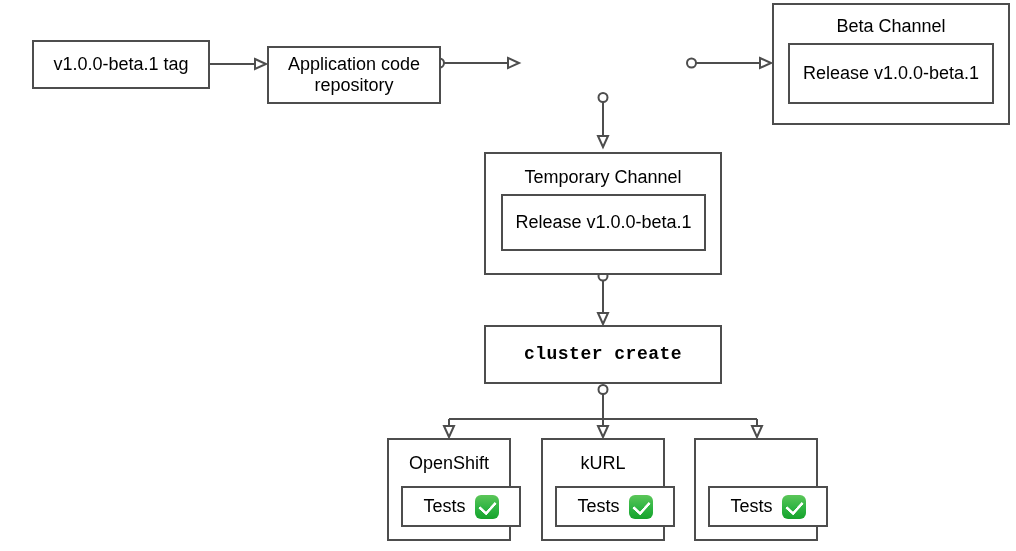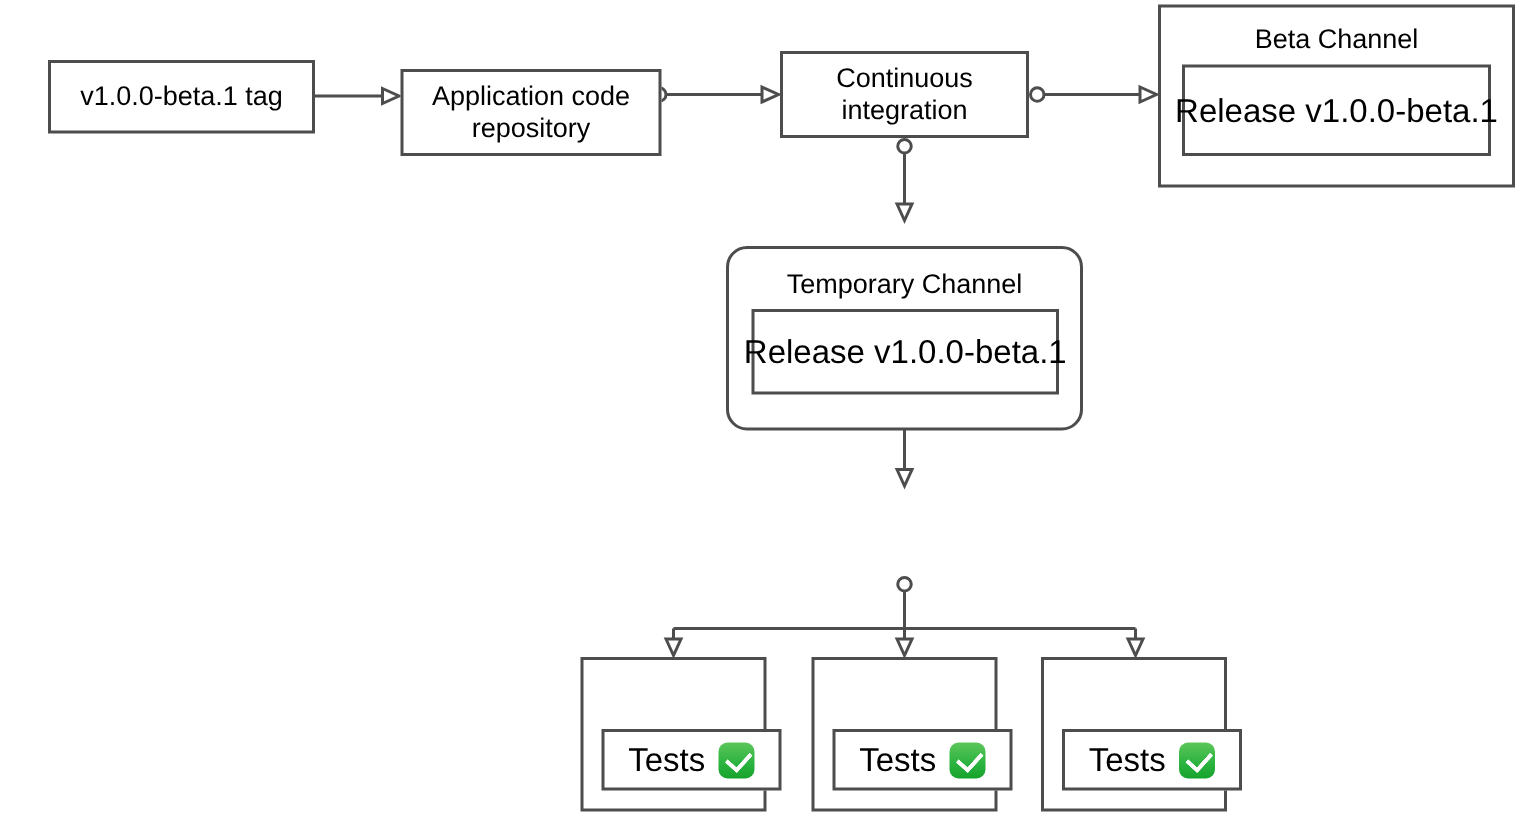--- a/index.html
+++ b/index.html
@@ -17,21 +17,21 @@
   }
   .leaf { display:flex; align-items:center; justify-content:center; }
   .container-node { display:block; }
   .box-title {
     position:absolute; left:0; right:0; text-align:center;
     font-size:18px; white-space:nowrap;
   }
   .inner-box {
     position:absolute; background:#fff; border:2px solid #4d4d4d;
     display:flex; align-items:center; justify-content:center;
-    font-size:22px; white-space:nowrap;
+    font-size:18px; white-space:nowrap;
   }
   .mono-label {
     font-family:"Liberation Mono","DejaVu Sans Mono",monospace;
     font-weight:bold; font-size:18px; letter-spacing:.5px;
   }
   .check-icon {
     width:24px; height:24px; border-radius:6px; flex:0 0 auto;
     background:linear-gradient(180deg,#5cc659 0%,#2eb442 55%,#16a32b 100%);
     position:relative; display:inline-block; margin-left:9px;
   }
@@ -44,21 +44,21 @@
 
   
   #node-tag       { left:4px;   top:40px;  width:178px; height:49px;margin-left:28px; }
   #node-repo      { left:267px; top:46px;  width:174px; height:58px; padding:0 9px; }
   #node-ci        { left:520px; top:34px;  width:166px; height:58px; padding:0 10px; }
 
   #node-beta      { left:772px; top:3px;   width:238px; height:122px; }
   #node-beta .box-title   { top:11px; }
   #node-beta .inner-box   { left:14px;  top:38px; width:206px; height:61px; }
 
-  #node-temp      { left:484px; top:164px; width:238px; height:123px;border-radius:14px; }
+  #node-temp      { left:484px; top:152px; width:238px; height:123px; }
   #node-temp .box-title   { top:13px; }
   #node-temp .inner-box   { left:15px;  top:40px; width:205px; height:57px; }
 
   #node-cluster   { left:484px; top:325px; width:238px; height:59px; }
 
   .platform-node  { width:124px; height:103px; }
   #node-openshift { left:387px; top:438px; }
   #node-kurl      { left:541px; top:438px; }
   #node-eks       { left:694px; top:438px; }
   .platform-node .box-title { top:13px; }
@@ -115,47 +115,49 @@
   </svg>
 
   <div class="node leaf" id="node-tag">
     <span>v1.0.0-beta.1 tag</span>
   </div>
 
   <div class="node leaf" id="node-repo">
     <span>Application code repository</span>
   </div>
 
-  <div class="node leaf" id="node-ci">
-    <span>Continuous integration</span>
-  </div>
 
   <div class="node container-node" id="node-beta">
     <div class="box-title">Beta Channel</div>
     <div class="inner-box">
       <span>Release v1.0.0-beta.1</span>
     </div>
   </div>
 
   <div class="node container-node" id="node-temp">
     <div class="box-title">Temporary Channel</div>
     <div class="inner-box">
       <span>Release v1.0.0-beta.1</span>
     </div>
   </div>
 
+  <div class="node leaf" id="node-cluster">
+    <span class="mono-label">cluster create</span>
+  </div>
 
   <div class="node container-node platform-node" id="node-openshift">
+    <div class="box-title">OpenShift</div>
     <div class="inner-box">
       <span>Tests</span>
       <span class="check-icon"></span>
     </div>
   </div>
 
   <div class="node container-node platform-node" id="node-kurl">
+    <div class="box-title">kURL</div>
     <div class="inner-box">
       <span>Tests</span>
       <span class="check-icon"></span>
     </div>
   </div>
 
   <div class="node container-node platform-node" id="node-eks">
     <div class="inner-box">
       <span>Tests</span>
       <span class="check-icon"></span>

